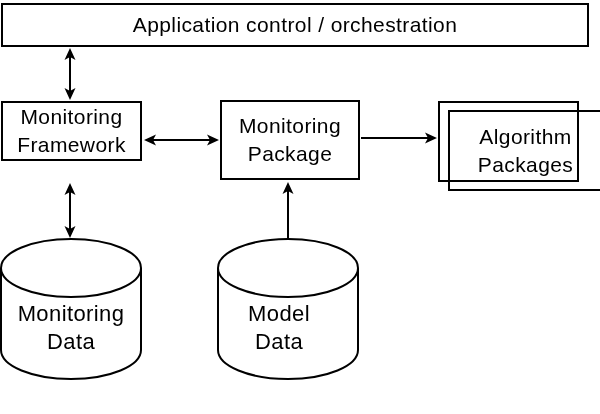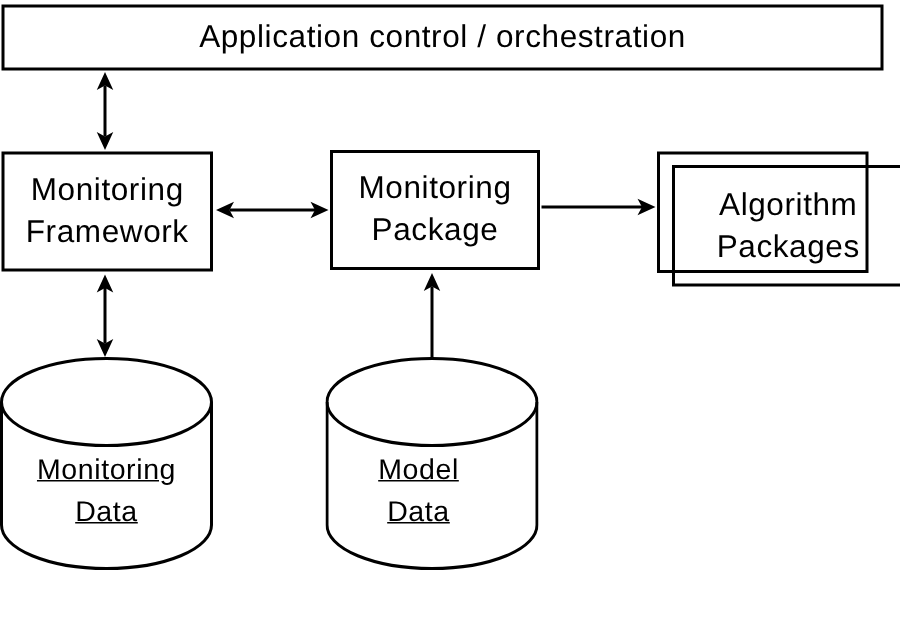--- a/index.html
+++ b/index.html
@@ -34,21 +34,21 @@
     font-size: 21px;
     line-height: 28px;
     letter-spacing: 0.4px;
     background: transparent;
     z-index: 2;
   }
   .rect {
     border: 2px solid #000000;
   }
   .box-top        { left: 1px;   top: 3px;   width: 588px; height: 44px; }
-  .box-mf         { left: 1px;   top: 101px; width: 141px; height: 80px; }
+  .box-mf         { left: 1px;   top: 101px; width: 141px; height: 60px; }
   .box-ap         { left: 220px; top: 100px; width: 140px; height: 80px; }
   .box-algo-back  { left: 438px; top: 101px; width: 141px; height: 81px; }
   .box-algo-front { left: 448px; top: 110px; width: 155px; height: 81px; }
 
   .cylinder {
     position: absolute;
     z-index: 2;
   }
   .cyl-mon { left: 0px;   top: 238px; width: 142px; height: 142px; }
   .cyl-mod { left: 217px; top: 238px; width: 124px; height: 142px; }
@@ -56,25 +56,24 @@
     position: absolute;
     left: 0;
     top: 0;
   }
   .cyl-label {
     position: absolute;
     left: 0;
     top: 62px;
     width: 100%;
     text-align: center;
-    font-size: 19px;
+    font-size: 22px;
     line-height: 28px;
     letter-spacing: 0.4px;
     white-space: pre-line;
-    text-decoration: underline;
   }
   .edge-line {
     stroke: #000000;
     stroke-width: 2;
   }
   .edge-head {
     fill: #000000;
     stroke: none;
   }
 </style>

